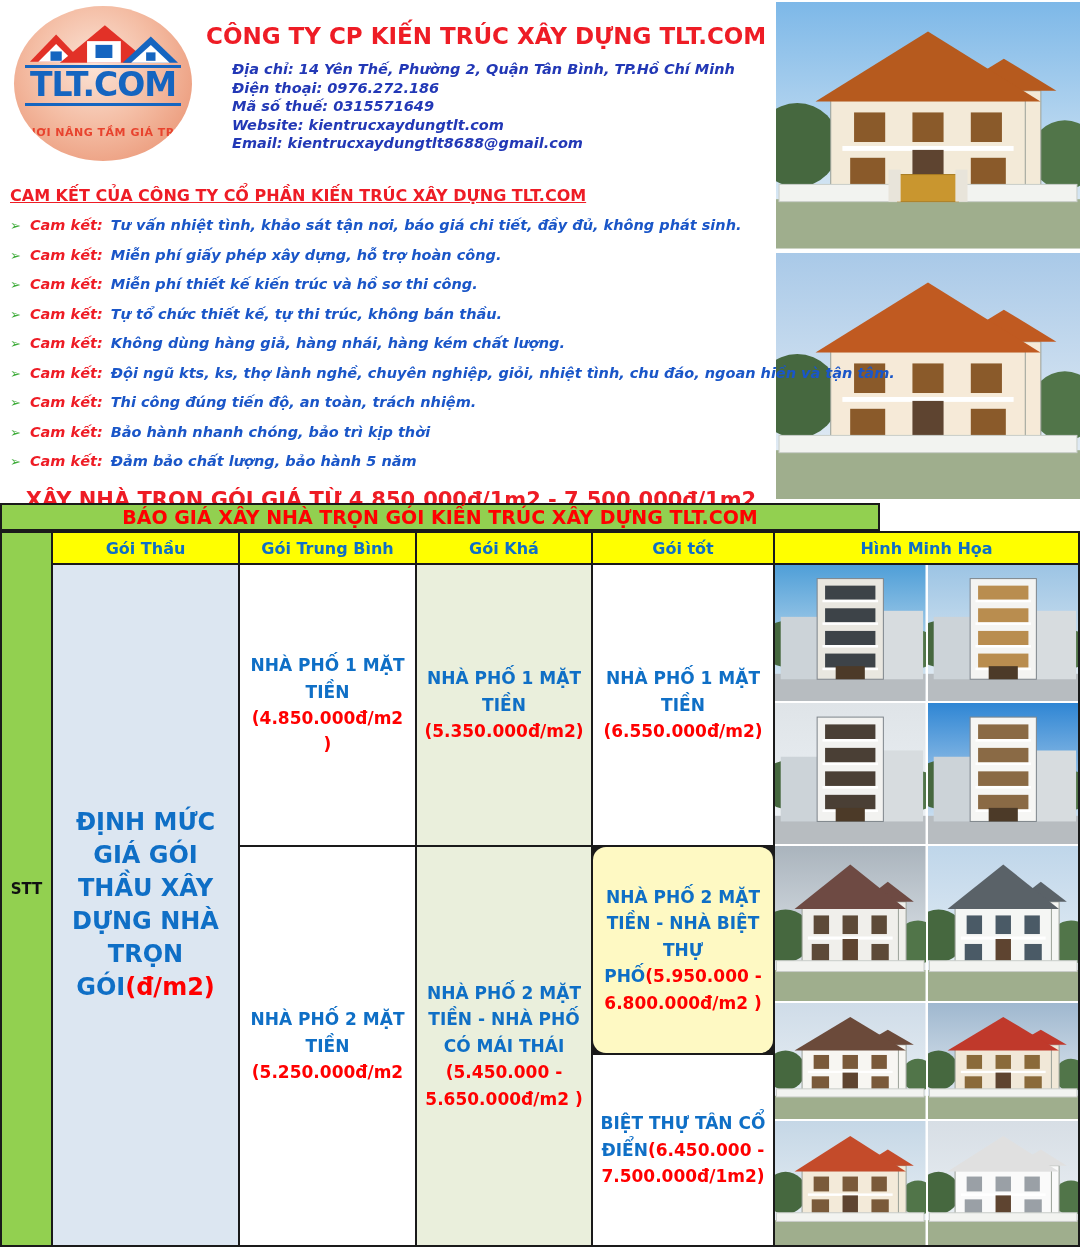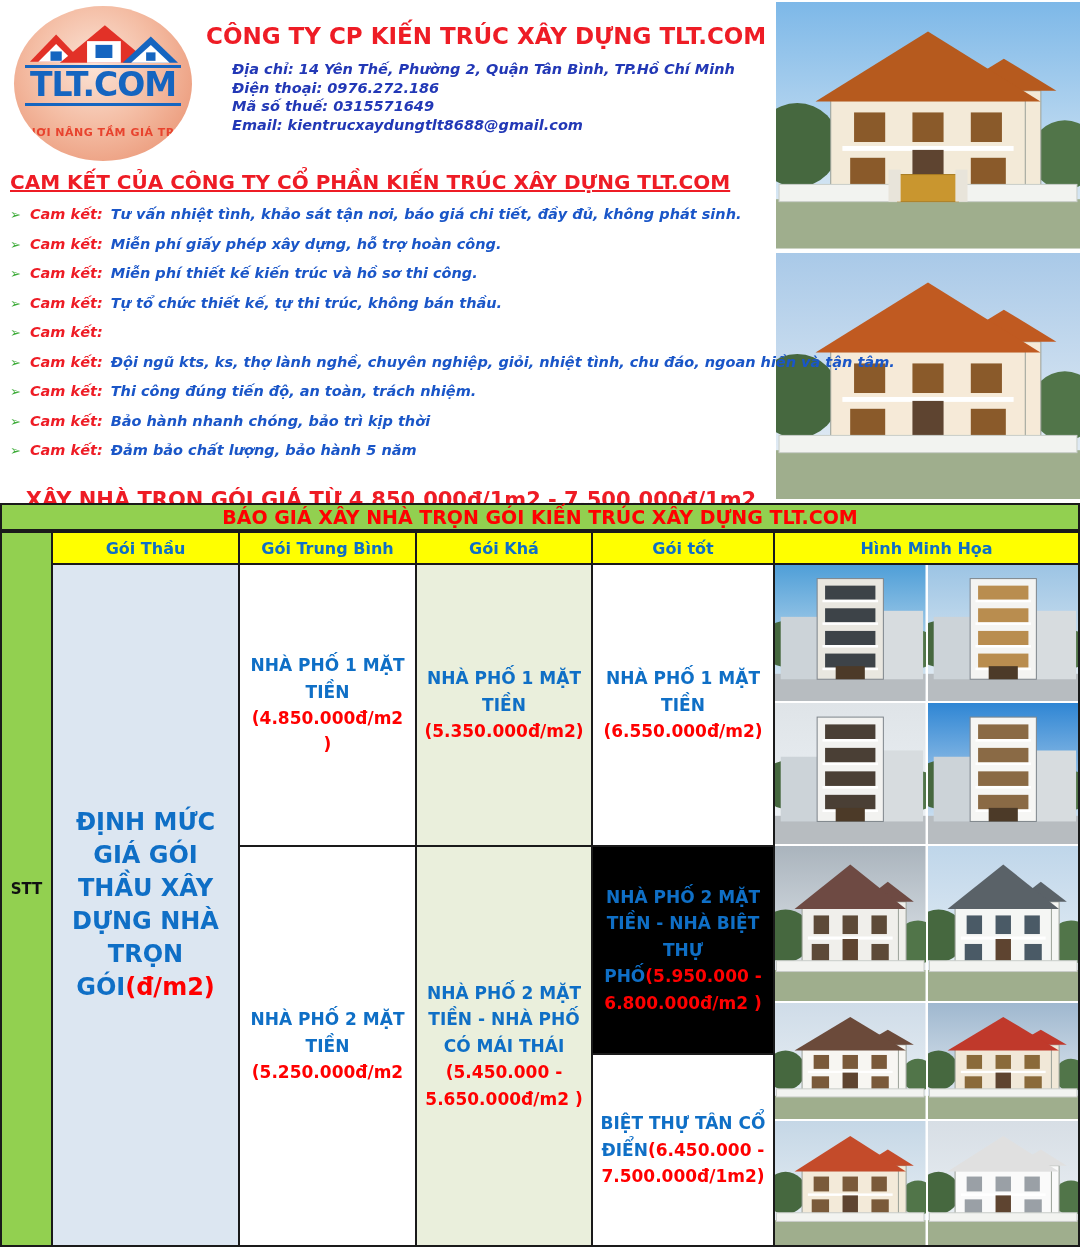--- a/index.html
+++ b/index.html
@@ -37,22 +37,22 @@
   }
   .info-lines{margin:11px 0 0 26px;}
   .info-line{
     font-size:14.5px;font-weight:bold;font-style:italic;
     color:var(--contact-blue,#2238B6);line-height:18.5px;white-space:nowrap;
   }
 
   
   .commitments{position:absolute;left:10px;top:170px;width:772px;}
   .commit-heading{
-    font-size:20px;font-weight:800;color:var(--brand-red,#EE1C25);
-    text-decoration:underline;margin:0 0 12px 0;white-space:nowrap;
+    font-size:16px;font-weight:800;color:var(--brand-red,#EE1C25);
+    text-decoration:underline;margin:16px 0 12px 0;white-space:nowrap;
   }
   .commit-list{list-style:none;margin:0;padding:0;}
   .commit-item{
     display:flex;align-items:baseline;margin-bottom:12.5px;
     font-size:14.5px;font-weight:bold;font-style:italic;line-height:17px;white-space:nowrap;
   }
   .arrow{color:var(--arrow-green,#3AAA35);font-style:normal;font-size:13px;margin-right:9px;}
   .commit-label{color:var(--brand-red,#EE1C25);margin-right:8px;}
   .commit-text{color:var(--commit-blue,#1A56C8);}
 
@@ -64,21 +64,21 @@
   
   .hero-photos{
     position:absolute;left:776px;top:2px;width:304px;height:497px;
     display:flex;flex-direction:column;gap:4px;
   }
   .hero-photo{flex:1;overflow:hidden;}
   .hero-photo svg,.gcell svg{display:block;width:100%;height:100%;}
 
   
   .banner{
-    position:absolute;left:0;top:503px;width:1080px;height:28px;box-sizing:border-box;
+    position:absolute;left:0;top:503px;width:880px;height:28px;box-sizing:border-box;
     background:var(--banner-green,#92D050);border:2px solid var(--border-dark,#1a1a1a);
     display:flex;align-items:center;justify-content:center;
     font-size:19px;font-weight:800;color:var(--pure-red,#FF0000);white-space:nowrap;
   }
 
   
   .table{
     position:absolute;left:0;top:531px;width:1080px;height:716px;box-sizing:border-box;
     display:grid;gap:2px;background:var(--border-dark,#1a1a1a);
     border:2px solid var(--border-dark,#1a1a1a);
@@ -97,21 +97,21 @@
   .th3{grid-column:4;grid-row:1}.th4{grid-column:5;grid-row:1}
   .th5{grid-column:6;grid-row:1}
   .c-dinhmuc{grid-column:2;grid-row:2/5;background:var(--cell-blue-bg,#DCE6F1);
       font-size:24px;font-weight:800;line-height:1.38;color:var(--table-blue,#0F6FC6);}
   .dm-unit{color:var(--pure-red,#FF0000);}
   .c-tb1{grid-column:3;grid-row:2;background:#fff;}
   .c-kha1{grid-column:4;grid-row:2;background:var(--cell-olive-bg,#EAEFDC);}
   .c-tot1{grid-column:5;grid-row:2;background:#fff;}
   .c-tb2{grid-column:3;grid-row:3/5;background:#ffffff;}
   .c-kha2{grid-column:4;grid-row:3/5;background:var(--cell-olive-bg,#EAEFDC);}
-  .c-tot2a{grid-column:5;grid-row:3;background:#000000;}
+  .c-tot2a{grid-column:5;grid-row:3;background:#fef9c3;border-radius:13px;}
   .c-tot2b{grid-column:5;grid-row:4;background:#fff;}
   .cname{color:var(--table-blue,#0F6FC6);font-weight:800;font-size:17px;line-height:1.55;}
   .cprice{color:var(--pure-red,#FF0000);font-weight:800;font-size:17px;line-height:1.55;}
   .flowtext{font-size:17px;font-weight:800;line-height:1.55;}
   .flowtext .cname,.flowtext .cprice{display:inline;}
 
   .gallery{
     grid-column:6;grid-row:2/5;background:#fff;
     display:grid;grid-template-columns:1fr 1fr;
     grid-template-rows:136px 141px 155px 116px 1fr;gap:2px;
@@ -140,20 +140,21 @@
       <div class="logo-tagline">NƠI NÂNG TẦM GIÁ TRỊ</div>
     </div>
   </div>
 
   <div class="company-info">
     <h1 class="company-title">CÔNG TY CP KIẾN TRÚC XÂY DỰNG TLT.COM</h1>
     <div class="info-lines">
       <div class="info-line">Địa chỉ: 14 Yên Thế, Phường 2, Quận Tân Bình, TP.Hồ Chí Minh</div>
       <div class="info-line">Điện thoại: 0976.272.186</div>
       <div class="info-line">Mã số thuế: 0315571649</div>
+      <div class="info-line">Website: kientrucxaydungtlt.com</div>
       <div class="info-line">Email: kientrucxaydungtlt8688@gmail.com</div>
     </div>
   </div>
 
   <div class="hero-photos">
     <div class="hero-photo">
         <svg xmlns="http://www.w3.org/2000/svg" viewBox="0 0 302 246" preserveAspectRatio="none">
           <defs>
             <linearGradient id="hgh0" x1="0" y1="0" x2="0" y2="1">
               <stop offset="0" stop-color="#7db8e8"></stop>
@@ -228,20 +229,21 @@
           <span class="commit-text">Miễn phí thiết kế kiến trúc và hồ sơ thi công.</span>
         </li>
       <li class="commit-item">
           <span class="arrow">➢</span>
           <span class="commit-label">Cam kết:</span>
           <span class="commit-text">Tự tổ chức thiết kế, tự thi trúc, không bán thầu.</span>
         </li>
       <li class="commit-item">
           <span class="arrow">➢</span>
           <span class="commit-label">Cam kết:</span>
+          <span class="commit-text">Không dùng hàng giả, hàng nhái, hàng kém chất lượng.</span>
         </li>
       <li class="commit-item">
           <span class="arrow">➢</span>
           <span class="commit-label">Cam kết:</span>
           <span class="commit-text">Đội ngũ kts, ks, thợ lành nghề, chuyên nghiệp, giỏi, nhiệt tình, chu đáo, ngoan hiền và tận tâm.</span>
         </li>
       <li class="commit-item">
           <span class="arrow">➢</span>
           <span class="commit-label">Cam kết:</span>
           <span class="commit-text">Thi công đúng tiến độ, an toàn, trách nhiệm.</span>

